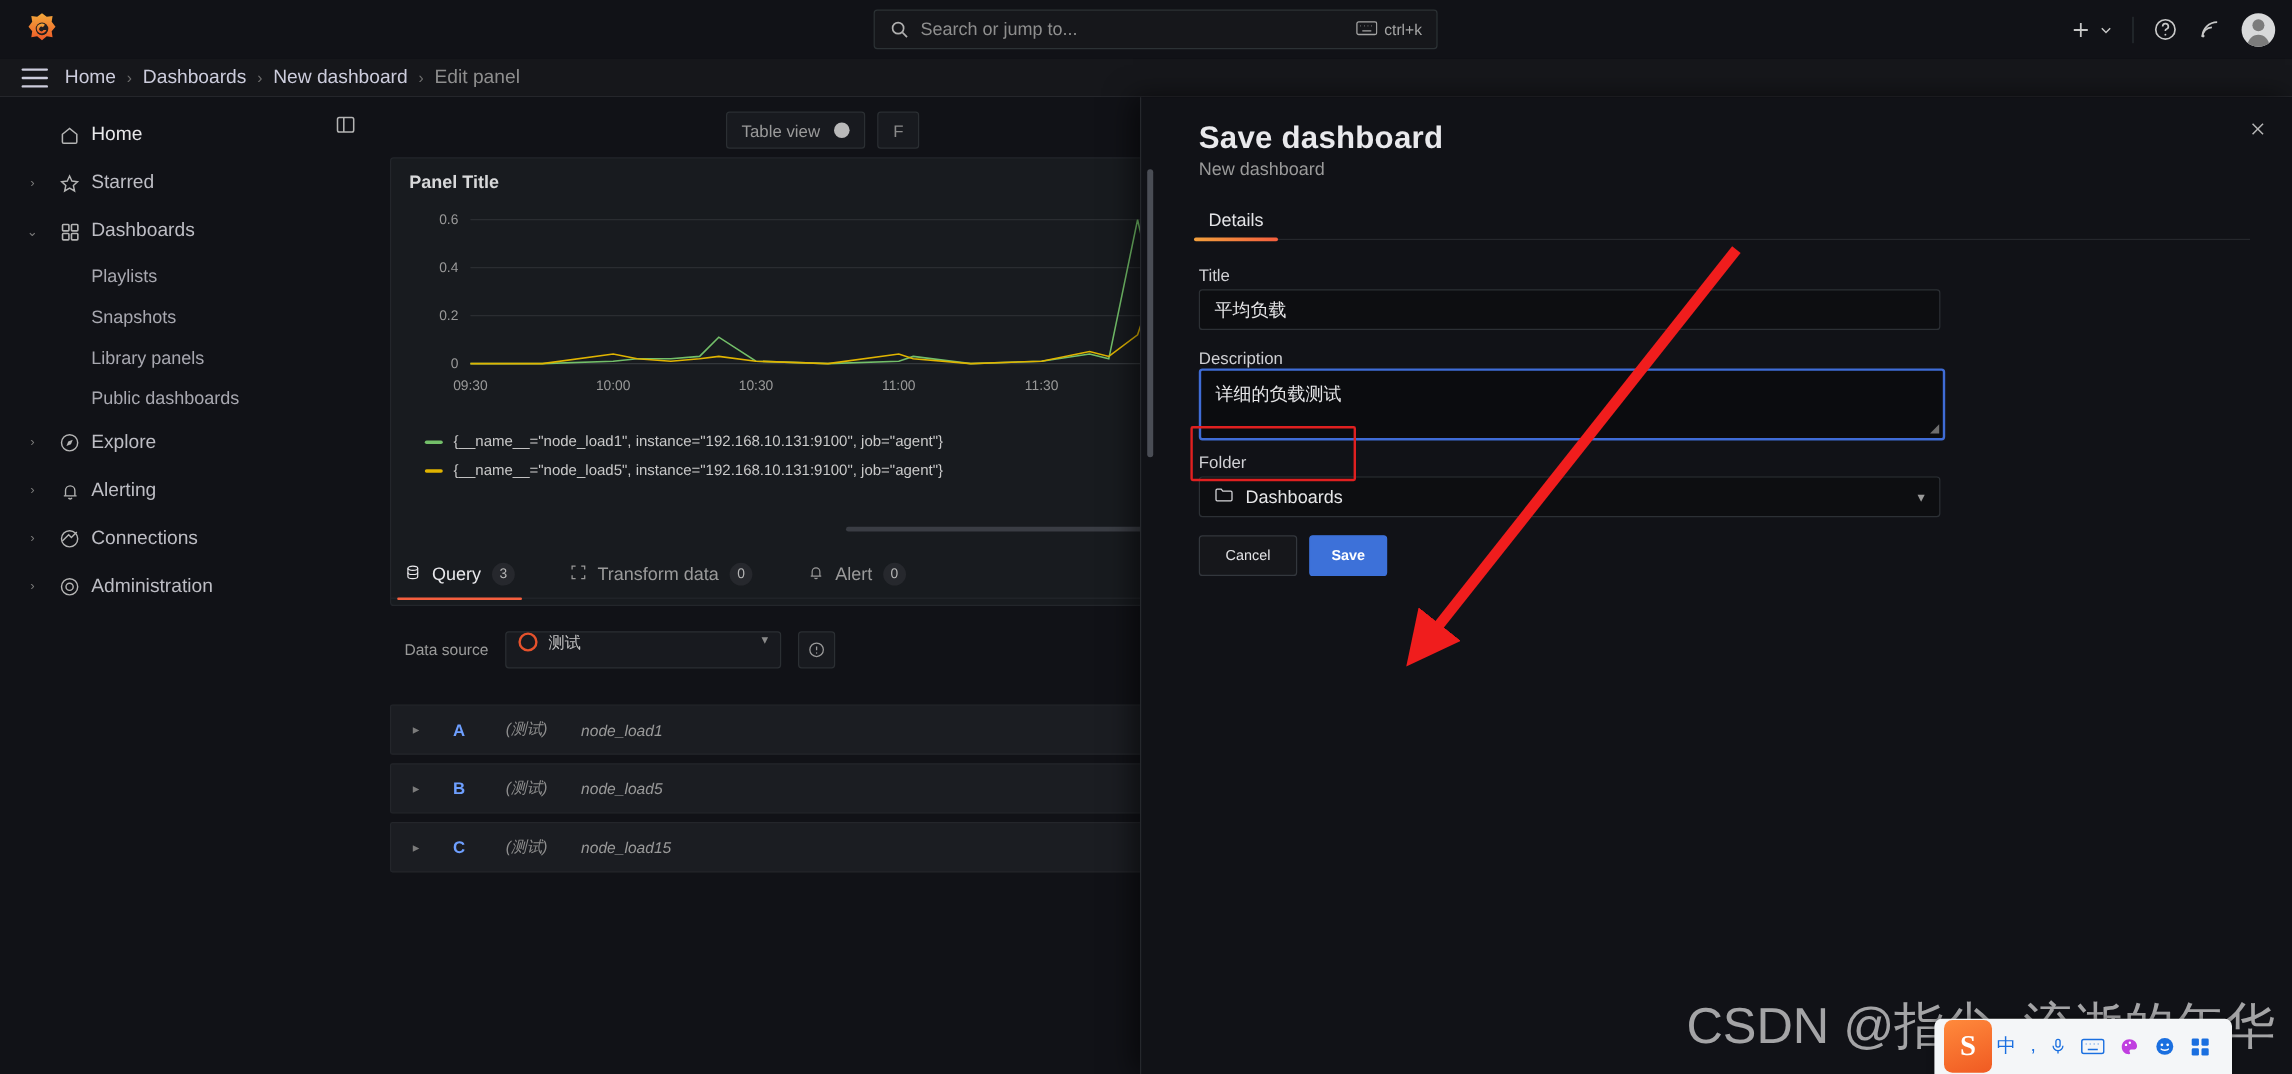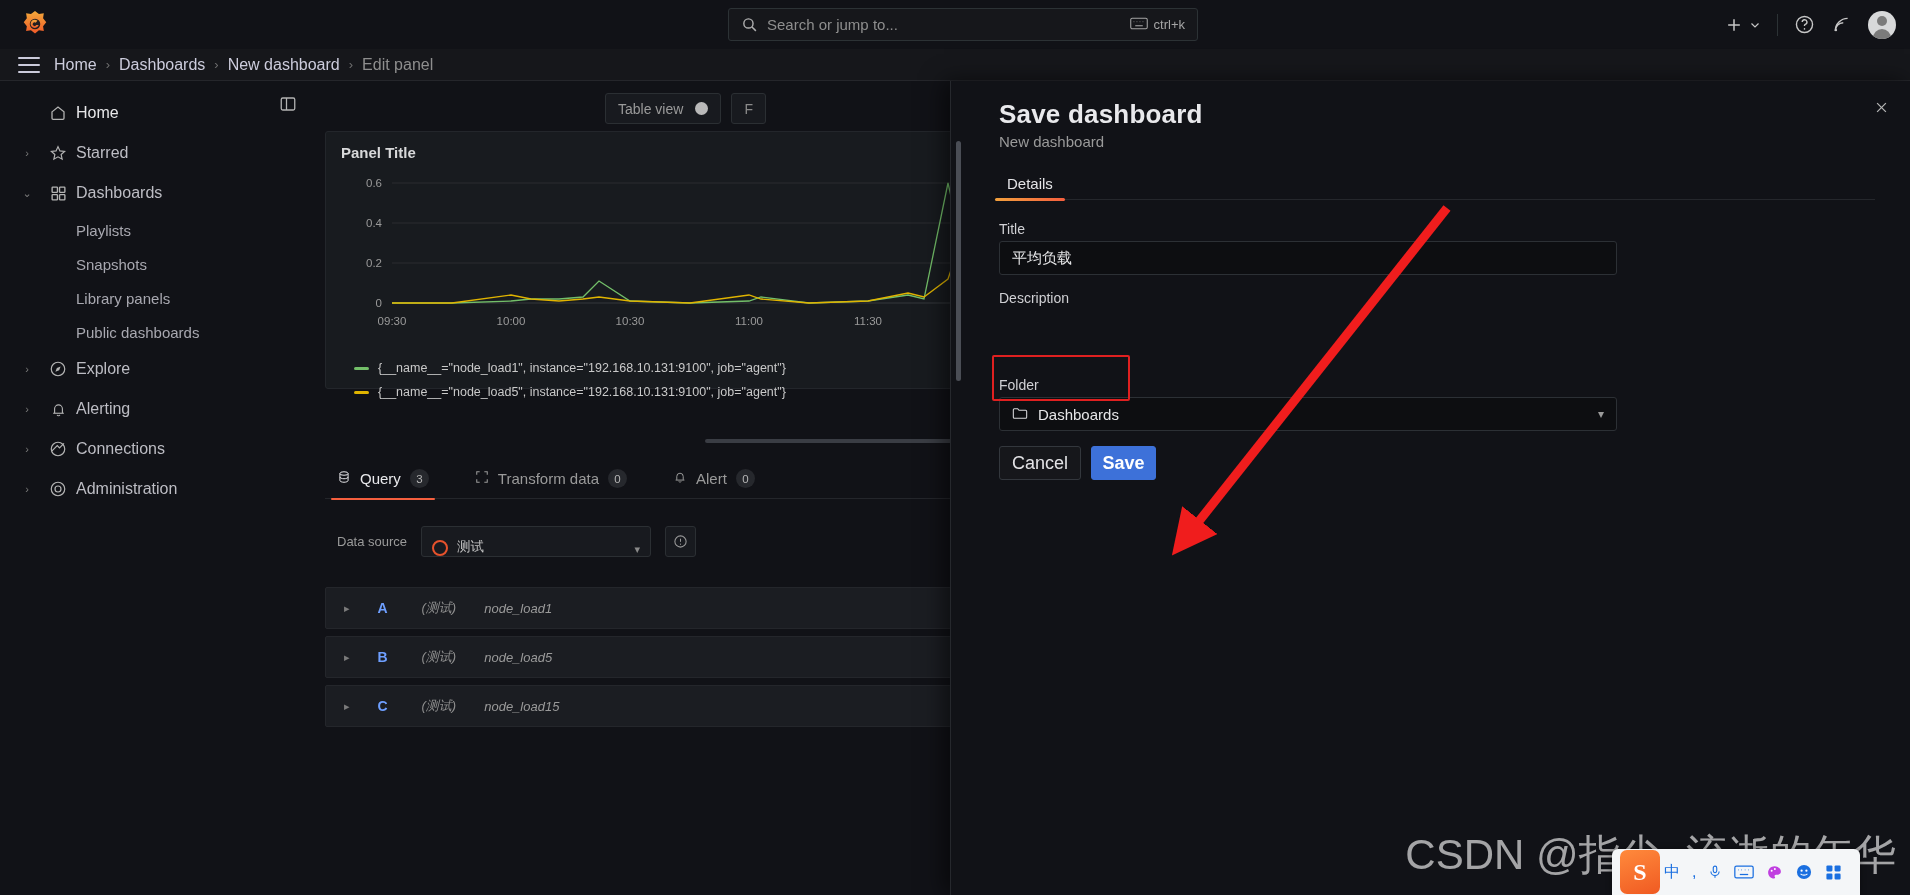--- a/index.html
+++ b/index.html
@@ -88,21 +88,21 @@
     border:1px solid #2b2f33; border-radius:3px; background:#181a1f;
     font-size:14px; color:#9a9a9a;
   }
   .tv-knob { width:13px; height:13px; border-radius:50%; background:#b9b9b9; }
   .tb-ghost {
     height:31px; padding:0 12px; border:1px solid #2b2f33; border-radius:3px;
     background:#181a1f; color:#8a8a8a; font-size:14px; display:flex; align-items:center;
   }
 
   .viz-panel {
-    position:absolute; top:50px; left:-60px; width:800px; height:258px;
+    position:absolute; top:50px; left:-60px; width:800px; height:374px;
     background:#181b1f; border:1px solid #23262b; border-radius:3px;
   }
   .viz-title { padding: 12px 0 0 15px; font-size:15px; font-weight:600; color:#d8d9da; }
   .plot { position:relative; margin: 14px 0 0 8px; width: 780px; height: 175px; }
   .legend { padding: 6px 0 0 28px; font-size:12.5px; color:#c9c9c9; line-height:1.95; }
   .legend-row { display:flex; align-items:center; gap:9px; white-space:nowrap; }
   .lg-swatch { width:15px; height:3px; border-radius:2px; display:inline-block; }
 
   .edit-tabs {
     position:absolute; top:378px; left:-60px; width:800px; height:40px;
@@ -114,21 +114,21 @@
   .etab.active:after { content:""; position:absolute; left:-6px; right:-6px; bottom:-1px; height:2px; background:#f55f3e; border-radius:1px; }
   .etab .cnt {
     min-width:19px; height:19px; padding:0 5px; border-radius:10px; background:#26282d;
     font-size:11.5px; color:#b6b6b6; display:flex; align-items:center; justify-content:center;
   }
 
   .ds-row { position:absolute; top:438px; left:-60px; width:800px; height:44px; display:flex; align-items:center; gap:14px; padding-left:12px; }
   .ds-label { font-size:13px; color:#9a9a9a; }
   .ds-select {
     width:230px; height:31px; border:1px solid #2b2f33; border-radius:3px; background:#181a1f;
-    display:flex; align-items:flex-end; padding:0 10px; gap:9px; font-size:13.5px; color:#c3c3c3;
+    display:flex; align-items:flex-start; padding:0 10px; gap:9px; font-size:13.5px; color:#c3c3c3;
   }
   .ds-logo { width:16px; height:16px; border-radius:50%; border:2px solid #e6522c; }
   .ds-chev { margin-left:auto; color:#8a8a8a; font-size:11px; }
   .ds-help { width:31px; height:31px; border:1px solid #2b2f33; border-radius:3px; background:#181a1f; display:flex; align-items:center; justify-content:center; color:#9a9a9a; }
   .ds-more { font-size:13.5px; color:#6e9fff; }
   .ds-more2 { font-size:13px; color:#8e8e8e; }
 
   .qrow {
     position:absolute; left:-60px; width:800px; height:42px; background:#1b1d22;
     display:flex; align-items:center; gap:28px; padding-left:18px;
@@ -169,21 +169,21 @@
     font-family:"Liberation Sans", sans-serif; line-height:1.35;
   }
   .ta-grip { position:absolute; color:#6e6e6e; font-size:10px; }
   .field-select {
     position:absolute; background:#0d0e11; border:1px solid #2c3035; border-radius:3px;
     display:flex; align-items:center; padding:0 12px; gap:10px; color:#e6e6e8; font-size:15px;
   }
   .sel-chev { margin-left:auto; color:#9a9a9a; font-size:12px; }
 
   .btn {
-    position:absolute; height:34px; border-radius:3px; font-size:18px; cursor:pointer;
+    position:absolute; height:34px; border-radius:3px; font-size:12px; cursor:pointer;
     display:flex; align-items:center; justify-content:center; font-family:"Liberation Sans", sans-serif;
   }
   .btn-cancel { background:#16171b; border:1px solid #33373d; color:#e3e3e6; }
   .btn-save { background:#3d71d9; border:1px solid #3d71d9; color:#ffffff; font-weight:600; }
 
   
   .anno-red-box {
     position:absolute; border:2px solid #e02020; border-radius:2px; pointer-events:none;
   }
   .anno-svg { position:absolute; left:0; top:0; width:1910px; height:895px; pointer-events:none; }
@@ -552,20 +552,24 @@
     <div class="dtabs">
       <div class="dtab active">Details</div>
     </div>
 
     <label class="field-label" style="left:48px; top:140px;">Title</label>
     <div class="field-input" style="left:48px; top:160px; width:618px; height:34px;">
       <span>平均负载</span>
     </div>
 
     <label class="field-label" style="left:48px; top:209px;">Description</label>
+    <div class="field-textarea" style="left:48px; top:226px; width:622px; height:60px;">
+      <span>详细的负载测试</span>
+      <span class="ta-grip" style="right:3px; bottom:1px;">◢</span>
+    </div>
 
     <label class="field-label" style="left:48px; top:296px;">Folder</label>
     <div class="field-select" style="left:48px; top:316px; width:618px; height:34px;">
       <span>
         <svg width="16" height="14" viewBox="0 0 24 20" fill="none" stroke="#d7d7da" stroke-width="1.6">
           <path d="M2 5a1.5 1.5 0 0 1 1.5-1.5h5L10.5 6H20.5A1.5 1.5 0 0 1 22 7.5v9A1.5 1.5 0 0 1 20.5 18h-17A1.5 1.5 0 0 1 2 16.5z"></path>
         </svg>
       </span>
       <span>Dashboards</span>
       <span class="sel-chev">▾</span>

